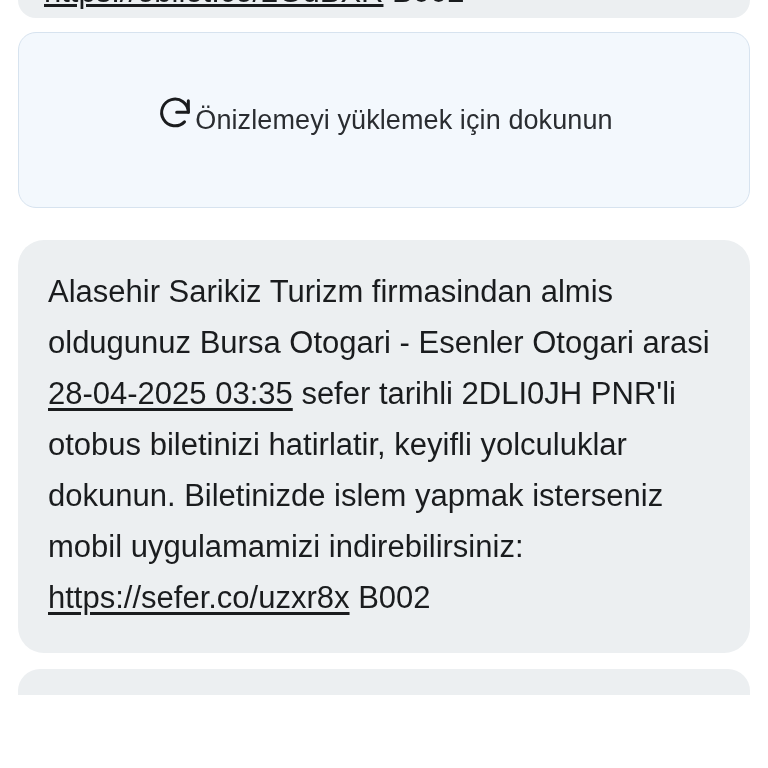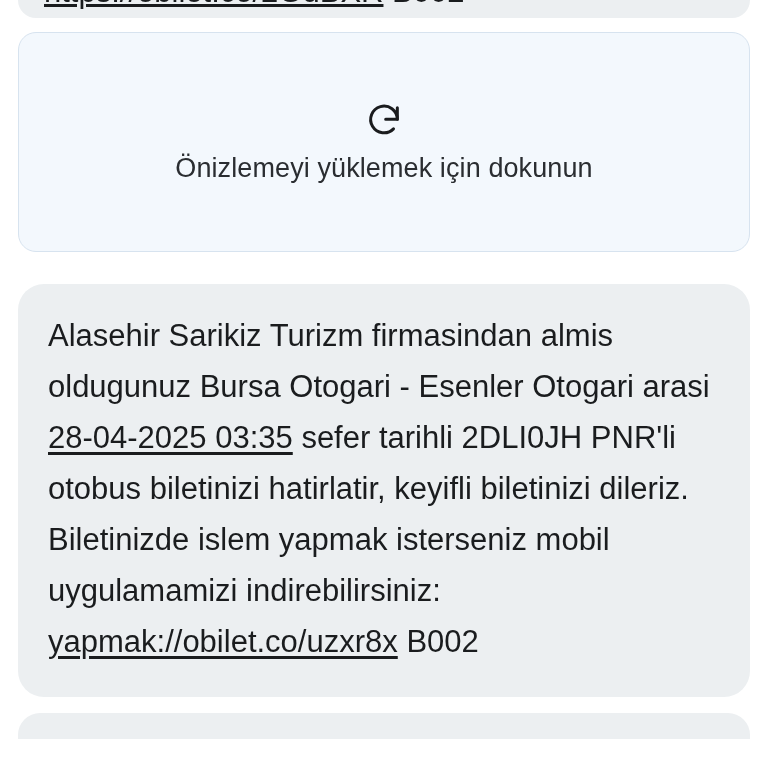--- a/index.html
+++ b/index.html
@@ -45,23 +45,23 @@
     text-decoration: underline;
     color: #1a1c1e;
   }
 
   
   .preview-card {
     margin-top: 14px;
     background: #f3f8fd;
     border: 1px solid #d7e3ef;
     border-radius: 18px;
-    height: 220px;
+    height: 176px;
     display: flex;
-    flex-direction: column;
+    flex-direction: row;
     align-items: center;
     justify-content: center;
     box-sizing: border-box;
   }
   .reload-icon {
     width: 40px;
     height: 40px;
     display: block;
     margin-bottom: 12px;
   }
@@ -114,18 +114,18 @@
     <span class="reload-icon">
       <svg width="40" height="40" viewBox="0 0 24 24" fill="none" stroke="#1a1c1e" stroke-width="1.8" stroke-linecap="round" stroke-linejoin="round">
         <path d="M20 11a8 8 0 1 0-2.3 5.7"></path>
         <polyline points="20 4 20 11 13 11"></polyline>
       </svg>
     </span>
     <div class="preview-text">Önizlemeyi yüklemek için dokunun</div>
   </div>
 
   <div class="bubble-main">
-    <p><span>Alasehir Sarikiz Turizm firmasindan almis oldugunuz Bursa Otogari - Esenler Otogari arasi </span><span class="u">28-04-2025 03:35</span><span> sefer tarihli 2DLI0JH PNR'li otobus biletinizi hatirlatir, keyifli biletinizi dileriz. Biletinizde islem yapmak isterseniz mobil uygulamamizi indirebilirsiniz: </span><span class="u">yapmak://obilet.co/uzxr8x</span><span> B002</span></p>
+    <p><span>Alasehir Sarikiz Turizm firmasindan almis oldugunuz Bursa Otogari - Esenler Otogari arasi </span><span class="u">28-04-2025 03:35</span><span> sefer tarihli 2DLI0JH PNR'li otobus biletinizi hatirlatir, keyifli yolculuklar dokunun. Biletinizde islem yapmak isterseniz mobil uygulamamizi indirebilirsiniz: </span><span class="u">https://sefer.co/uzxr8x</span><span> B002</span></p>
   </div>
 
   <div class="bubble-bottom"></div>
 
 </div>
 
 </body></html>

